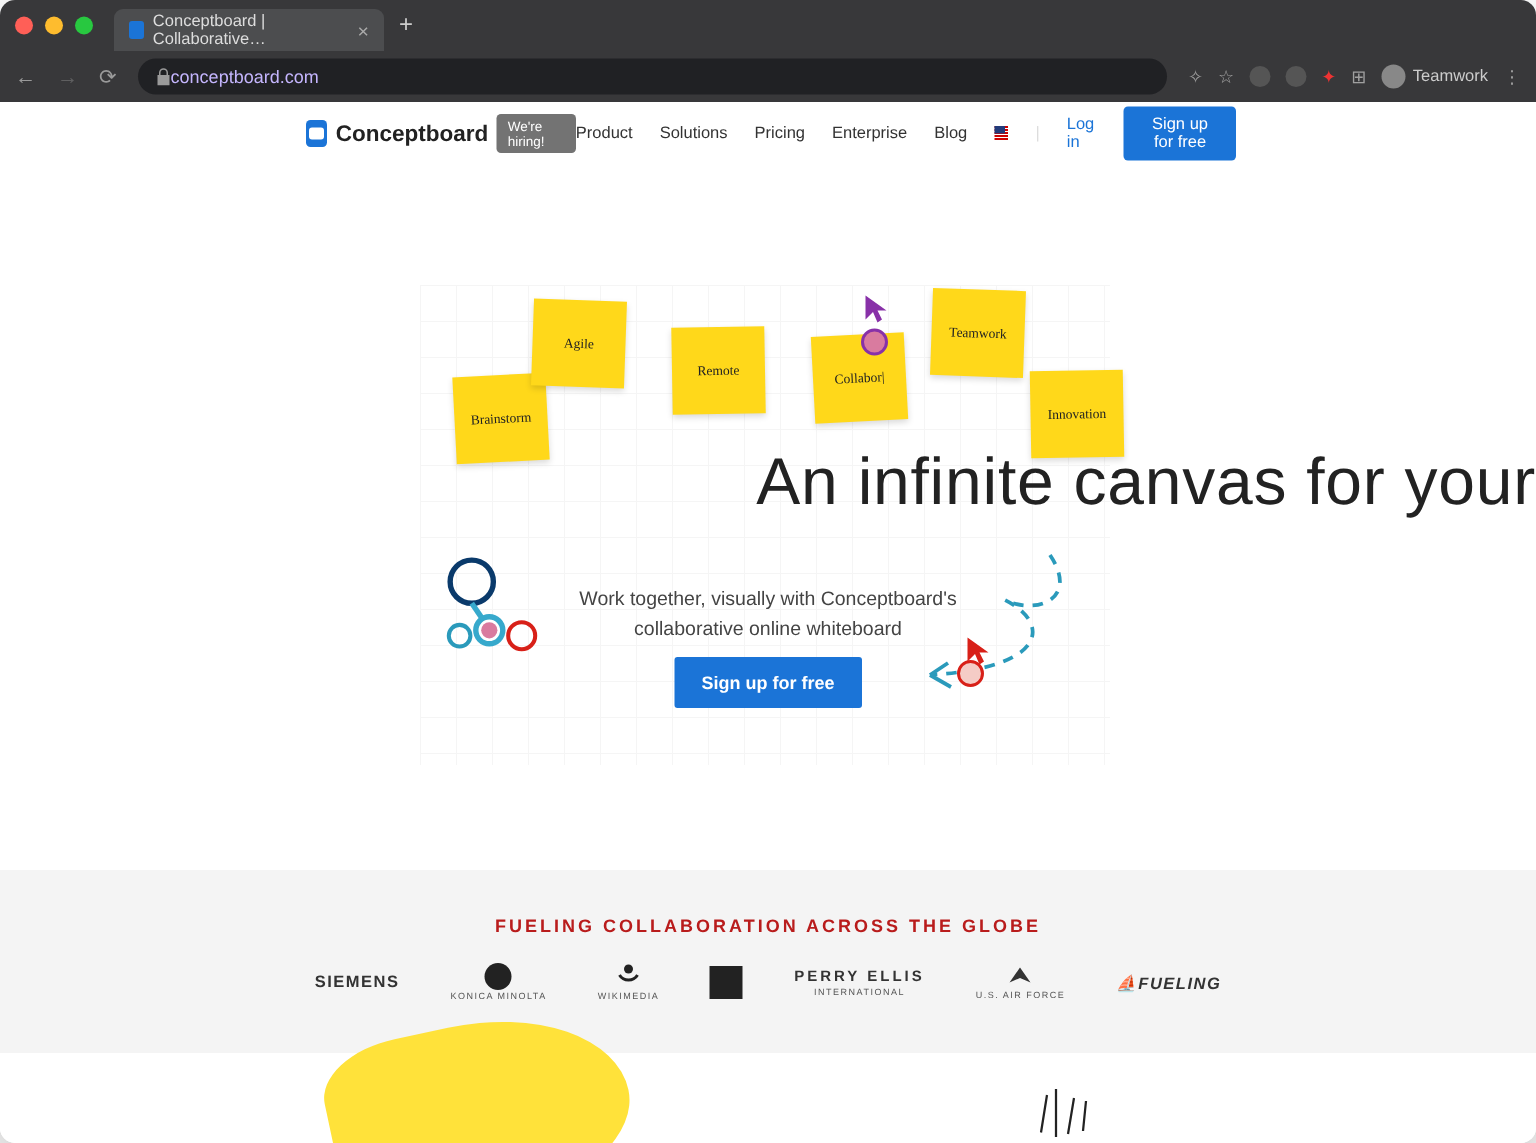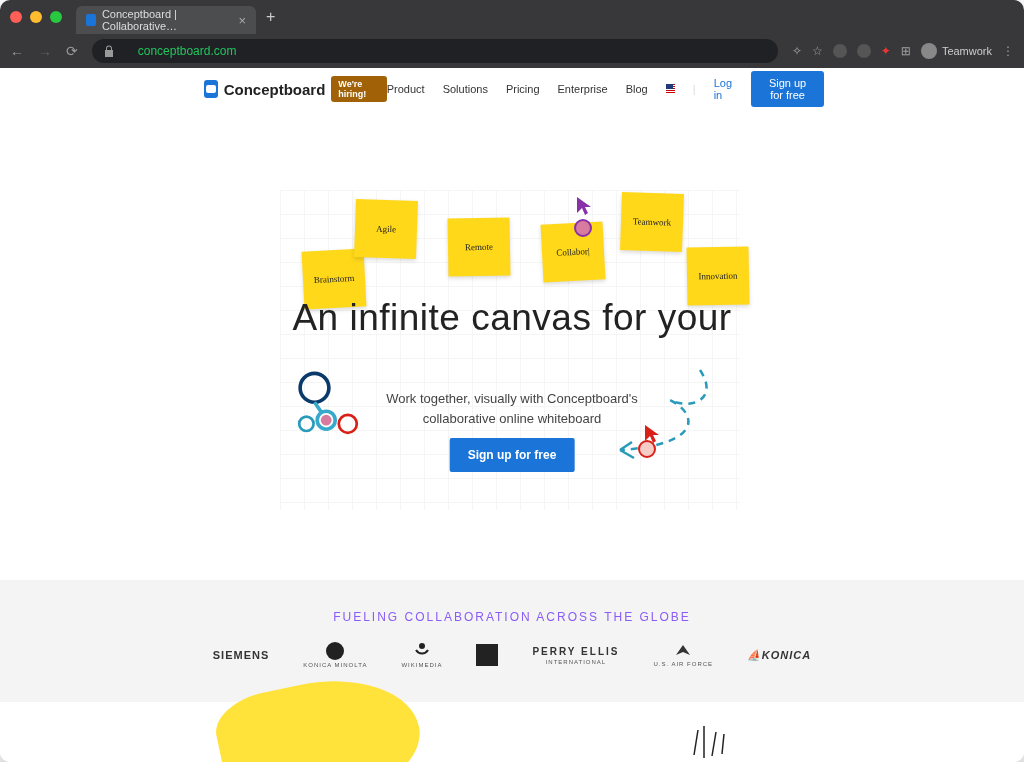--- a/index.html
+++ b/index.html
@@ -12,37 +12,37 @@
 .tl { width: 12px; height: 12px; border-radius: 50%; }
 .tl.red { background: #ff5f57; }
 .tl.yellow { background: #febc2e; }
 .tl.green { background: #28c840; }
 .tab { background: #4c4d4f; color: #ddd; font-size: 11px; padding: 6px 10px; border-radius: 6px 6px 0 0; margin-left: 14px; display: flex; align-items: center; gap: 6px; height: 28px; align-self: flex-end; max-width: 180px; }
 .tab .fav { width: 12px; height: 12px; background: #1b74d7; border-radius: 2px; }
 .tab .close { margin-left: 4px; color: #aaa; font-size: 13px; }
 .newtab { color: #ccc; margin-left: 10px; font-size: 16px; }
 .addrbar { background: #38383a; height: 34px; display: flex; align-items: center; padding: 0 10px; gap: 14px; color: #9a9a9a; }
 .addrbar .navicon { font-size: 14px; }
-.url { flex: 1; background: #202124; border-radius: 14px; height: 24px; display: flex; align-items: center; padding: 0 12px; font-size: 12px; color: #22c55e; gap: 24px; }
+.url { flex: 1; background: #202124; border-radius: 14px; height: 24px; display: flex; align-items: center; padding: 0 12px; font-size: 12px; color: #c4b5fd; gap: 0; }
 .lock { width: 10px; height: 12px; }
 .ext-icons { display: flex; gap: 10px; align-items: center; color: #a0a0a0; font-size: 12px; }
 .ext-icons .dot { width: 14px; height: 14px; border-radius: 50%; background: #555; }
 .incog { display: flex; align-items: center; gap: 5px; color: #ccc; font-size: 11px; }
 .incog .icon { width: 16px; height: 16px; background: #888; border-radius: 50%; }
 
 
 .page { flex: 1; overflow: hidden; background: #fff; position: relative; }
 
 
 .site-header { height: 42px; display: flex; align-items: center; justify-content: flex-end; padding: 0 200px 0 204px; border-bottom: 0; }
 .brand { display: flex; align-items: center; gap: 6px; }
 .brand .logo { width: 18px; height: 18px; background: #1b74d7; border-radius: 3px; display: flex; align-items: center; justify-content: center; }
 .brand .logo::before { content: ""; width: 10px; height: 8px; background: #fff; border-radius: 2px; }
 .brand .name { font-weight: 700; font-size: 15px; color: #222; }
-.hiring { background: #a16207; color: #fff; font-size: 9px; padding: 3px 7px; border-radius: 3px; font-weight: 700; }
+.hiring { background: #737373; color: #fff; font-size: 9px; padding: 3px 7px; border-radius: 3px; font-weight: 400; }
 .nav { display: flex; align-items: center; gap: 18px; font-size: 11px; color: #333; }
 .nav a { color: #333; text-decoration: none; }
 .nav .flag { width: 14px; height: 10px; background: linear-gradient(#c00 0 10%, #fff 10% 20%, #c00 20% 30%, #fff 30% 40%, #c00 40% 50%, #fff 50% 60%, #c00 60% 70%, #fff 70% 80%, #c00 80% 90%, #fff 90% 100%); position: relative; }
 .nav .flag::before { content: ""; position: absolute; width: 7px; height: 5px; background: #223a7a; top: 0; left: 0; }
 .nav .sep { color: #ddd; }
 .nav .login { color: #1b74d7; }
 .signup-btn { background: #1b74d7; color: #fff; font-size: 11px; padding: 6px 12px; border-radius: 3px; border: none; cursor: pointer; font-weight: 500; }
 
 
 .hero { position: relative; height: 430px; width: 100%; }
@@ -51,32 +51,32 @@
   background-size: 24px 24px; opacity: 0.9; z-index: 0; }
 
 .sticky { position: absolute; width: 62px; height: 58px; background: #ffd81a; font-family: "Comic Sans MS", cursive; font-size: 9px; color: #222; display: flex; align-items: center; justify-content: center; padding: 4px; text-align: center; box-shadow: 0 2px 4px rgba(0,0,0,0.15); }
 .sticky.r1 { transform: rotate(-3deg); }
 .sticky.r2 { transform: rotate(2deg); }
 .sticky.r3 { transform: rotate(-1deg); }
 
 .cursor-purple { position: absolute; left: 575px; top: 85px; }
 .avatar-bubble { position: absolute; left: 574px; top: 109px; width: 18px; height: 18px; border-radius: 50%; background: #d97b9f; border: 2px solid #8831a8; z-index: 3; }
 
-.hero-title { position: absolute; top: 185px; left: 0; right: 0; text-align: center; font-size: 37px; font-weight: 300; color: #222; letter-spacing: 0.5px; line-height: 1.22; z-index: 2; }
+.hero-title { position: absolute; top: 185px; left: 0; right: 0; text-align: right; font-size: 44px; font-weight: 300; color: #222; letter-spacing: 0.5px; line-height: 1.22; z-index: 2; }
 .hero-sub { position: absolute; top: 279px; left: 0; right: 0; text-align: center; font-size: 13px; color: #444; line-height: 1.55; z-index: 2; }
 .hero-cta { position: absolute; top: 328px; left: 50%; transform: translateX(-50%); background: #1b74d7; color: #fff; border: none; padding: 10px 18px; font-size: 12px; font-weight: 600; border-radius: 2px; cursor: pointer; z-index: 2; }
 
 .deco-rings { position: absolute; left: 292px; top: 258px; width: 90px; height: 90px; z-index: 1; }
 .arrow-dash { position: absolute; left: 560px; top: 250px; width: 160px; height: 110px; z-index: 1; }
 .cursor-red { position: absolute; left: 643px; top: 313px; z-index: 2; }
 .avatar-red { position: absolute; left: 638px; top: 330px; width: 18px; height: 18px; border-radius: 50%; background: #f5ccc6; border: 2px solid #d82018; z-index: 2; }
 
 
 .customers { background: #f4f4f4; padding: 30px 0 34px; text-align: center; margin-top: 40px; }
-.customers h3 { font-size: 12px; letter-spacing: 2px; color: #8b5cf6; font-weight: 400; }
+.customers h3 { font-size: 12px; letter-spacing: 2px; color: #b91c1c; font-weight: 700; }
 .logos { display: flex; justify-content: center; align-items: center; gap: 34px; margin-top: 18px; }
 .logo-item { font-size: 11px; color: #333; font-weight: 700; letter-spacing: 1px; display: flex; flex-direction: column; align-items: center; gap: 2px; justify-content: center; }
 .logo-item .sub { font-size: 6px; font-weight: 400; letter-spacing: 1px; color: #555; }
 .logo-circle { width: 18px; height: 18px; background: #222; border-radius: 50%; }
 .logo-box { width: 22px; height: 22px; background: #222; }
 
 .shape-yellow { position: absolute; left: 220px; bottom: -40px; width: 200px; height: 120px; background: #ffe23a; border-radius: 30% 60% 50% 40%; transform: rotate(-12deg); }
 .shape-scribble { position: absolute; right: 280px; bottom: 2px; }
 </style>
 </head>
@@ -210,21 +210,21 @@
             <span style="font-size:10px;letter-spacing:2px">PERRY ELLIS</span>
             <span class="sub">INTERNATIONAL</span>
           </div>
         <div class="logo-item">
             <svg width="22" height="16" viewBox="0 0 22 16">
               <path d="M11 2 L4 12 L11 9 L18 12 Z" fill="#333"></path>
             </svg>
             <span class="sub">U.S. AIR FORCE</span>
           </div>
         <div class="logo-item">
-            <span style="font-style:italic">⛵<span>KONICA</span></span>
+            <span style="font-style:italic">⛵<span>FUELING</span></span>
           </div>
       </div>
     </div>
 
     <div class="shape-yellow"></div>
     <svg class="shape-scribble" width="60" height="40">
       <path d="M10 35 L14 10 M20 38 L20 6 M28 36 L32 12 M38 34 L40 14" stroke="#222" stroke-width="1.5" fill="none"></path>
     </svg>
   </div>
 </div>

